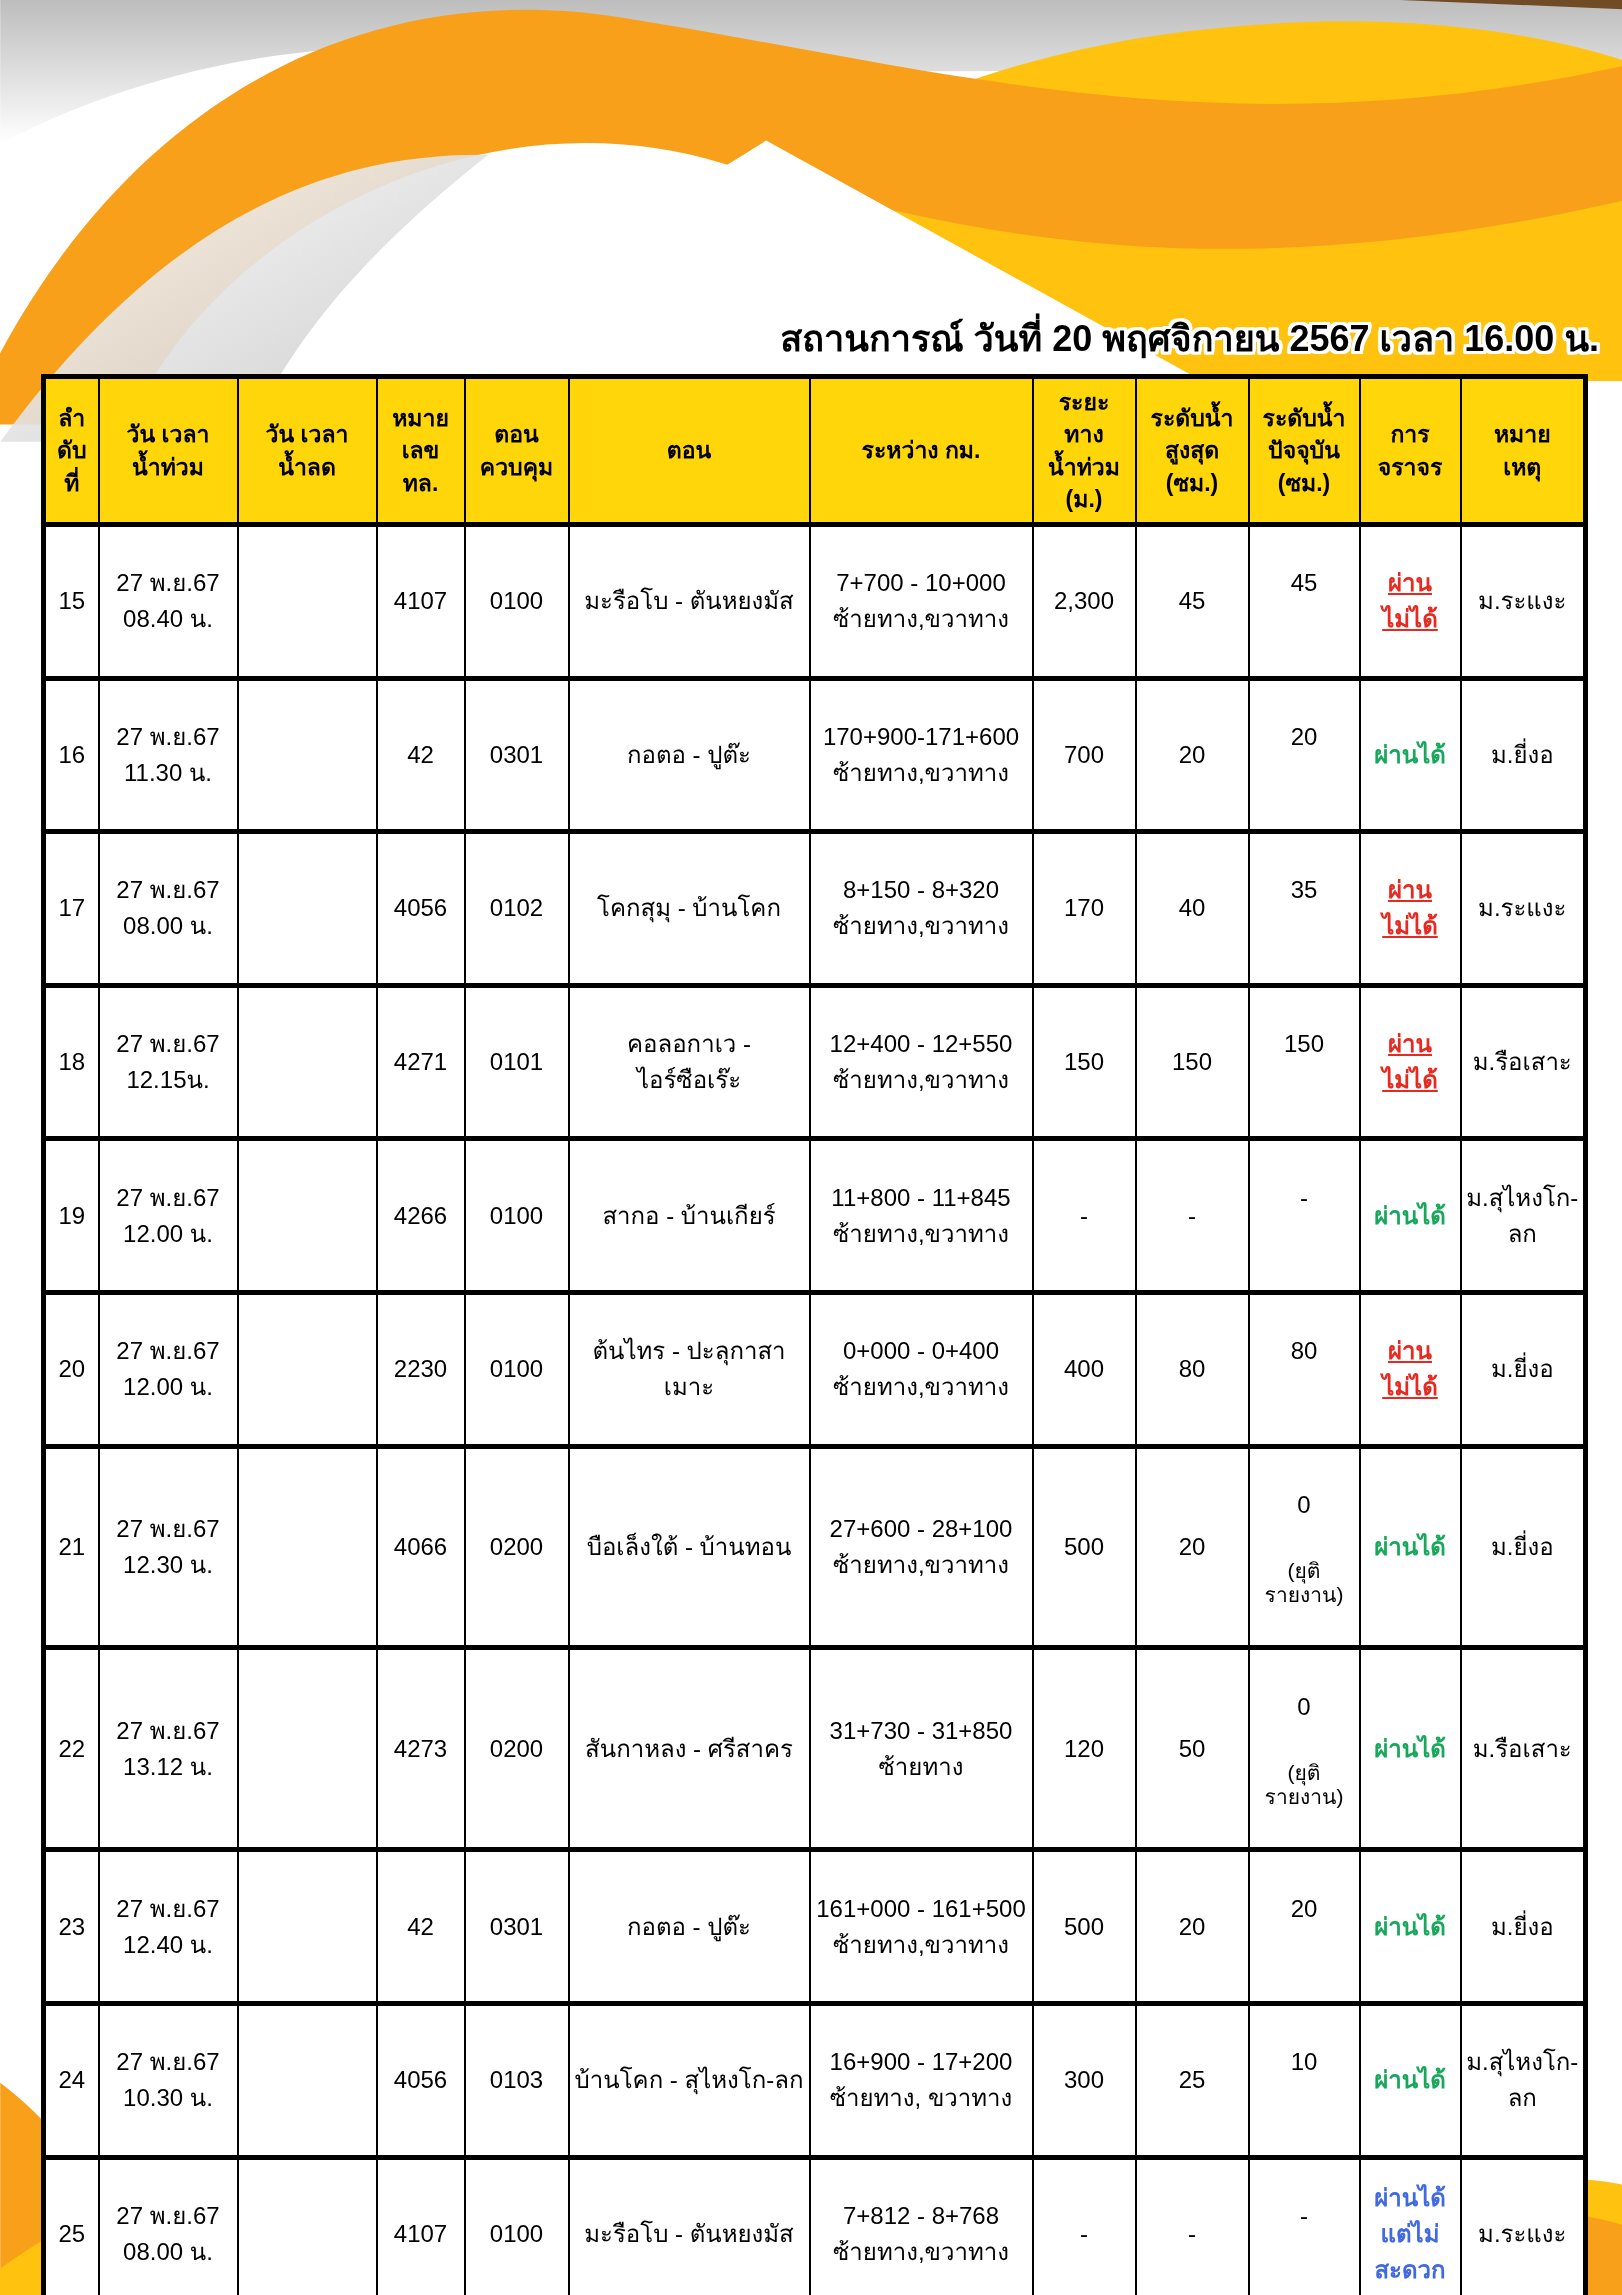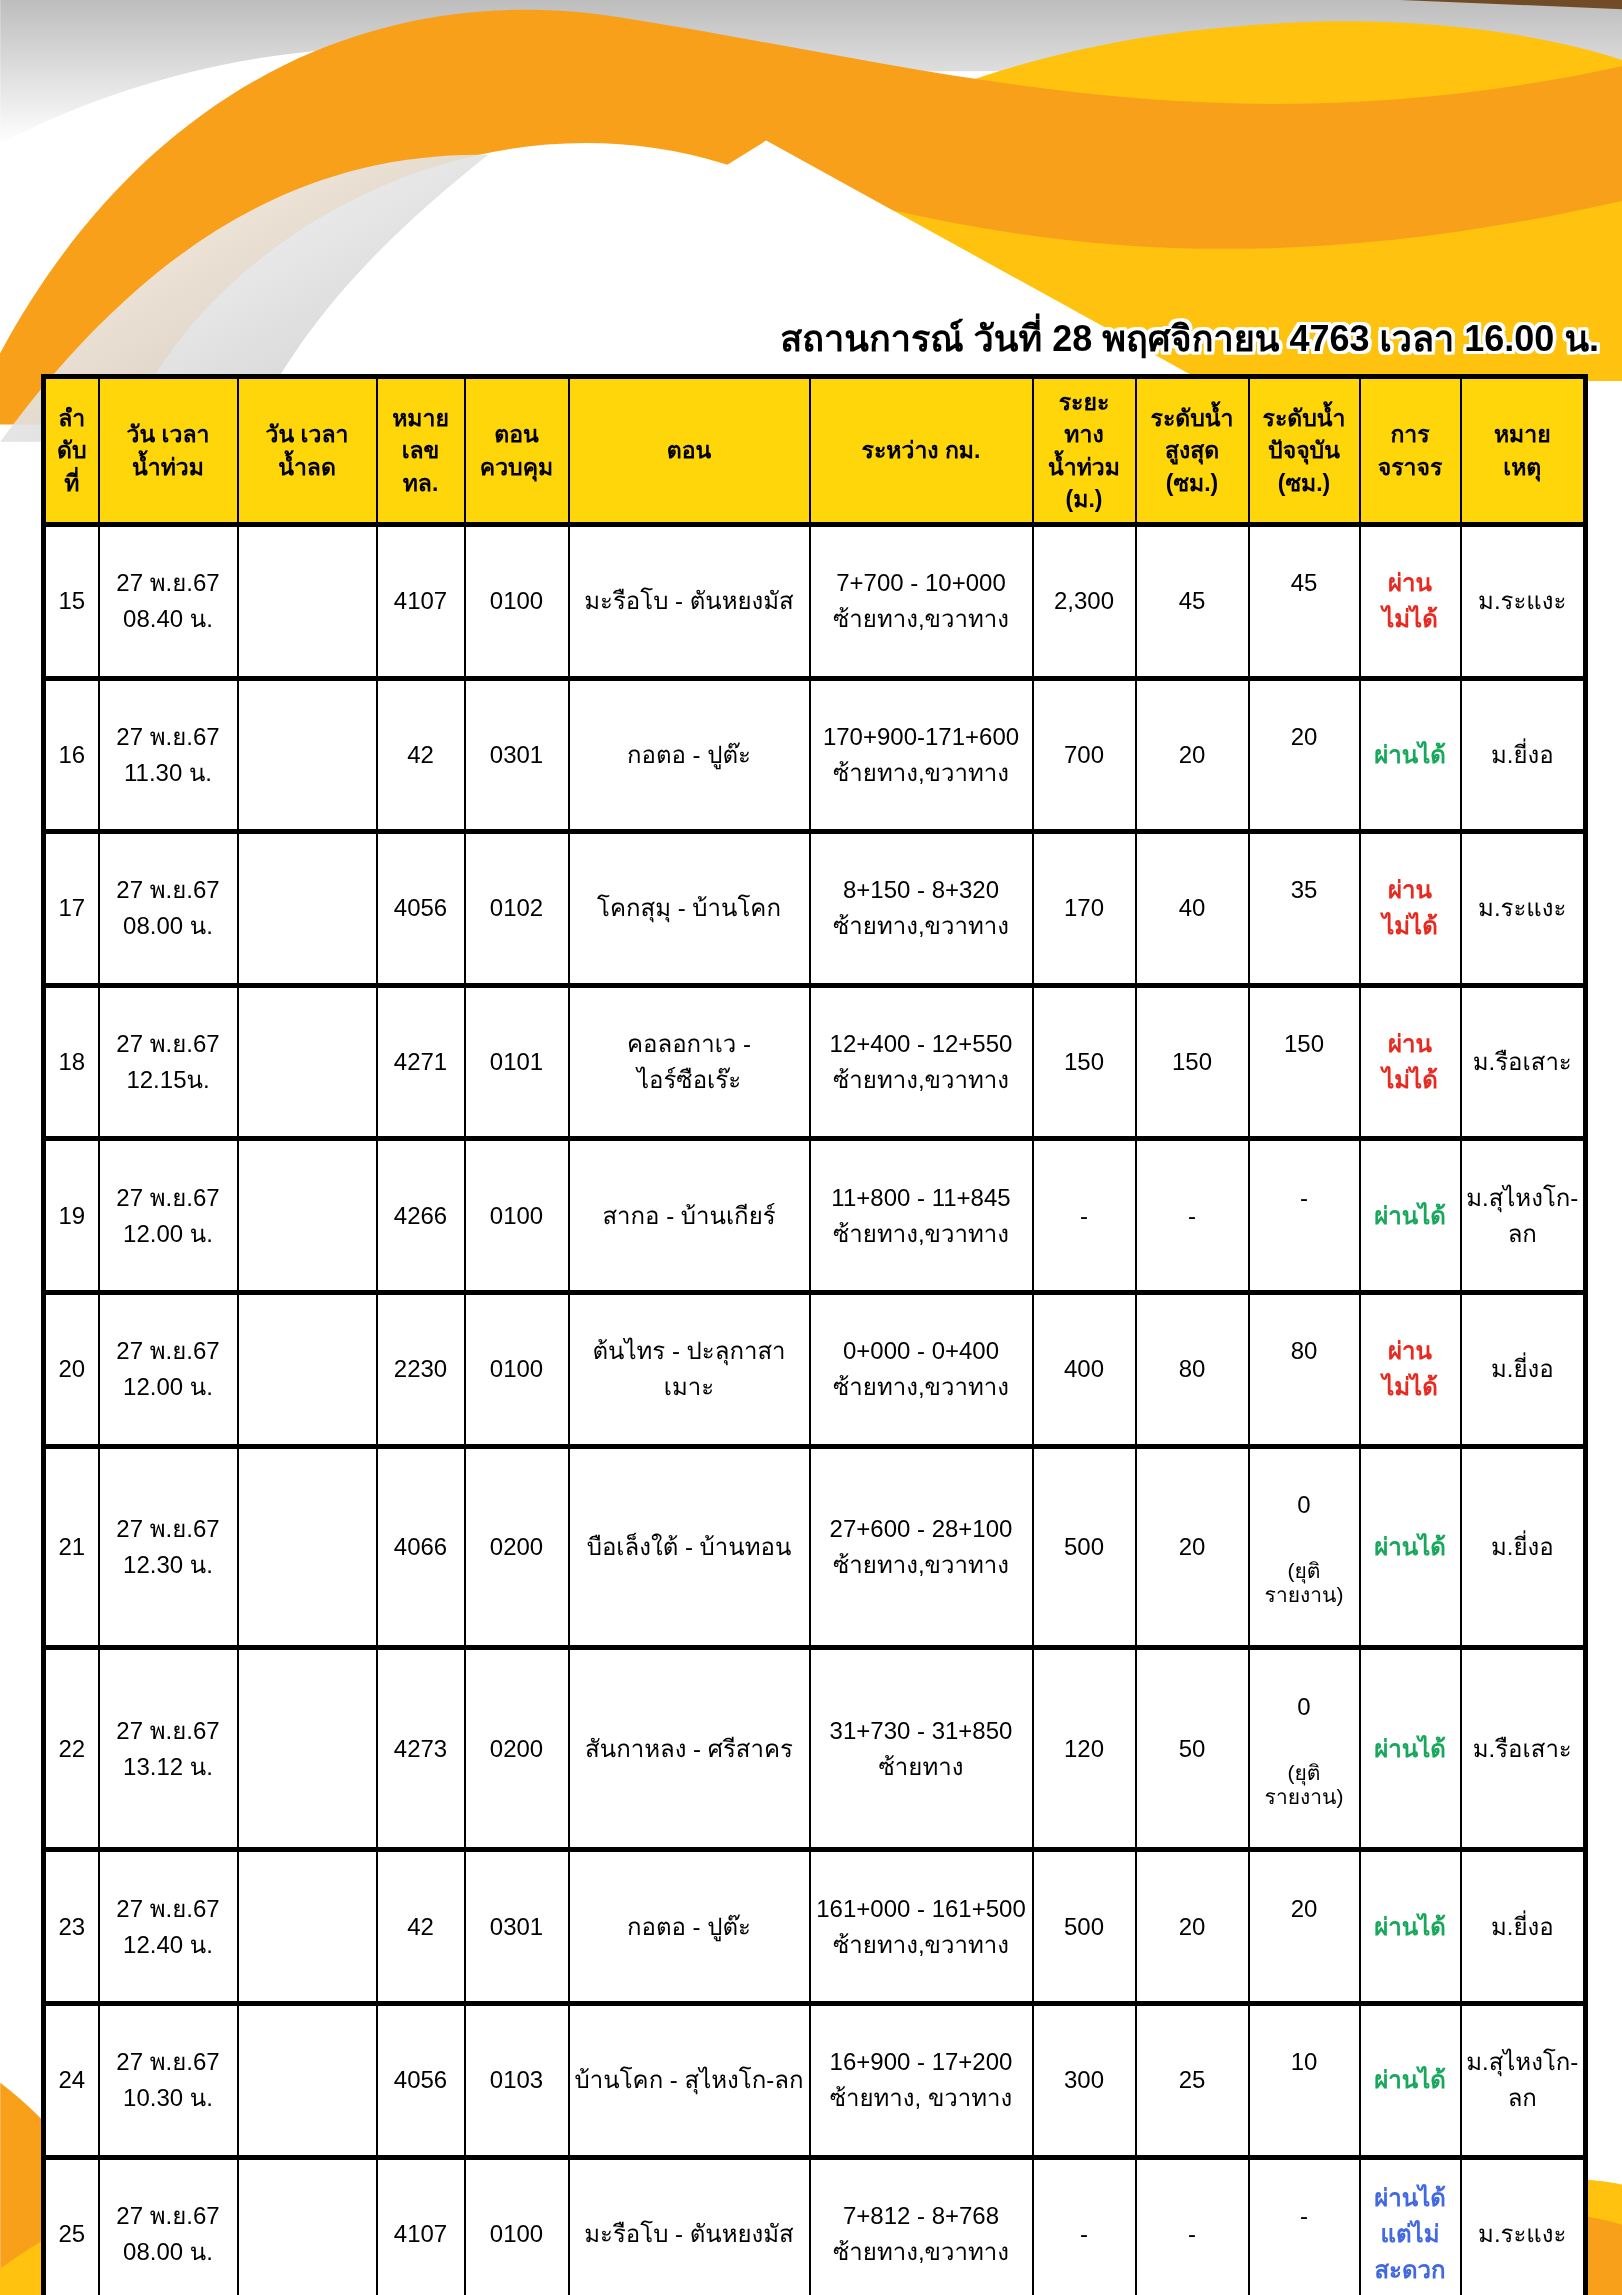--- a/index.html
+++ b/index.html
@@ -40,21 +40,21 @@
   }
   .flood thead tr{height:148px;}
   .flood thead th{
     background:var(--header-yellow,#FFD60A);
     font-size:23px;font-weight:700;line-height:1.4;
   }
   .flood tbody tr{height:129px;}
   .flood tbody td{font-size:24px;line-height:1.5;background:#fff;}
   .lvl-note{font-size:21px;line-height:1.15;}
   .cell-traffic{font-weight:700;}
-  .traffic-red{color:var(--traffic-red,#E8291F);}
+  .traffic-red{color:var(--traffic-red,#E8291F);text-decoration:underline;}
   .traffic-green{color:var(--traffic-green,#17A85B);}
   .traffic-blue{color:var(--traffic-blue,#4169E1);}
 </style>
 </head>
 <body>
 
 <svg class="bg" width="1623" height="2295" viewBox="0 0 2828 4000" aria-hidden="true">
   <defs>
     <linearGradient id="g-gray" x1="0" y1="0" x2="0" y2="1">
       <stop offset="0" stop-color="#BDBDBD"></stop>
@@ -79,21 +79,21 @@
   <path d="M2440,0 H2828 V16 Z" fill="#5C2E00" opacity="0.8"></path>
 
   <path d="M0,3630 C85,3695 135,3760 152,3832 C100,3892 62,3945 42,4000 H0 Z" style="fill:var(--swoosh-orange,#F9A01B)"></path>
   <path d="M-60,4000 C240,3755 630,3675 1045,3798 C1485,3930 2005,3958 2425,3848 C2605,3798 2745,3788 2828,3808 V4000 Z" style="fill:var(--swoosh-gold,#FFC20E)"></path>
   <path d="M165,4000 C425,3838 765,3778 1125,3868 C1525,3968 1985,3983 2385,3888 C2565,3845 2725,3845 2828,3878 V4000 Z" style="fill:var(--swoosh-orange,#F9A01B)"></path>
 </svg>
 
 <div class="title">
 </div>
 
-<div class="subtitle">สถานการณ์ วันที่ 28 พฤศจิกายน 4763 เวลา 16.00 น.</div>
+<div class="subtitle">สถานการณ์ วันที่ 20 พฤศจิกายน 2567 เวลา 16.00 น.</div>
 
 <table class="flood">
   <colgroup>
     <col style="width:55px">
       <col style="width:139px">
       <col style="width:139px">
     <col style="width:88px">
       <col style="width:104px">
       <col style="width:241px">
     <col style="width:223px">

